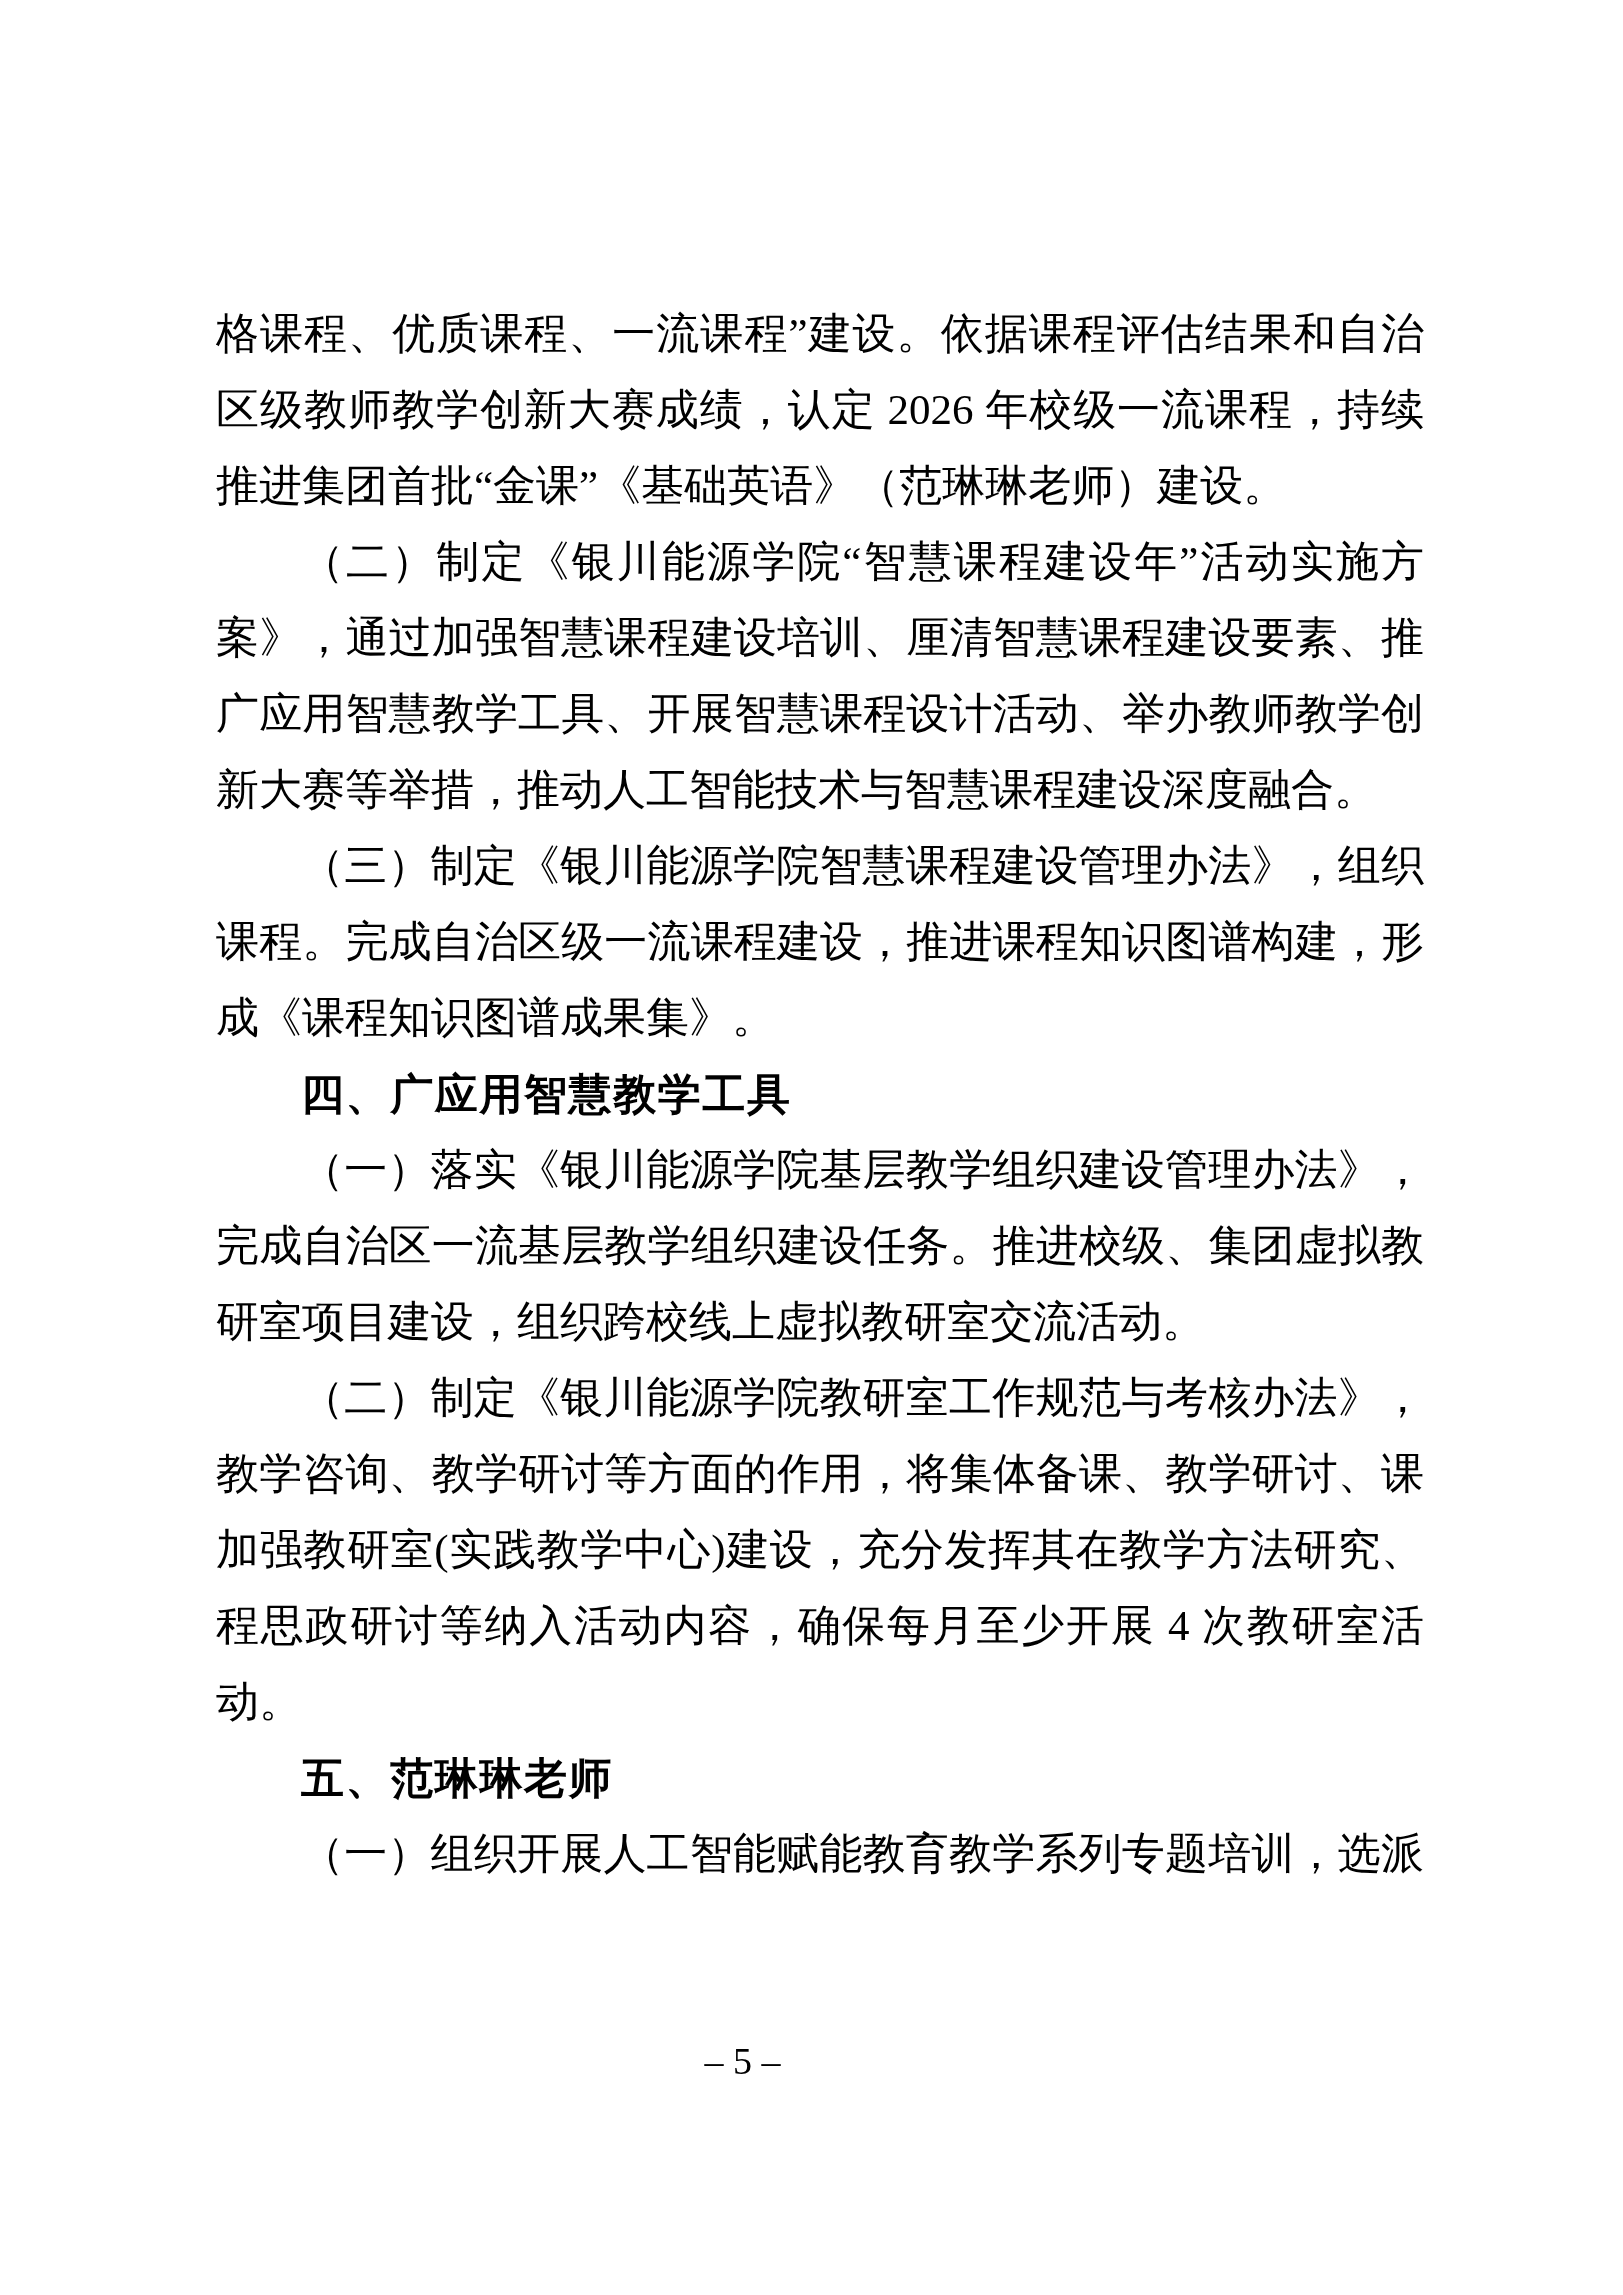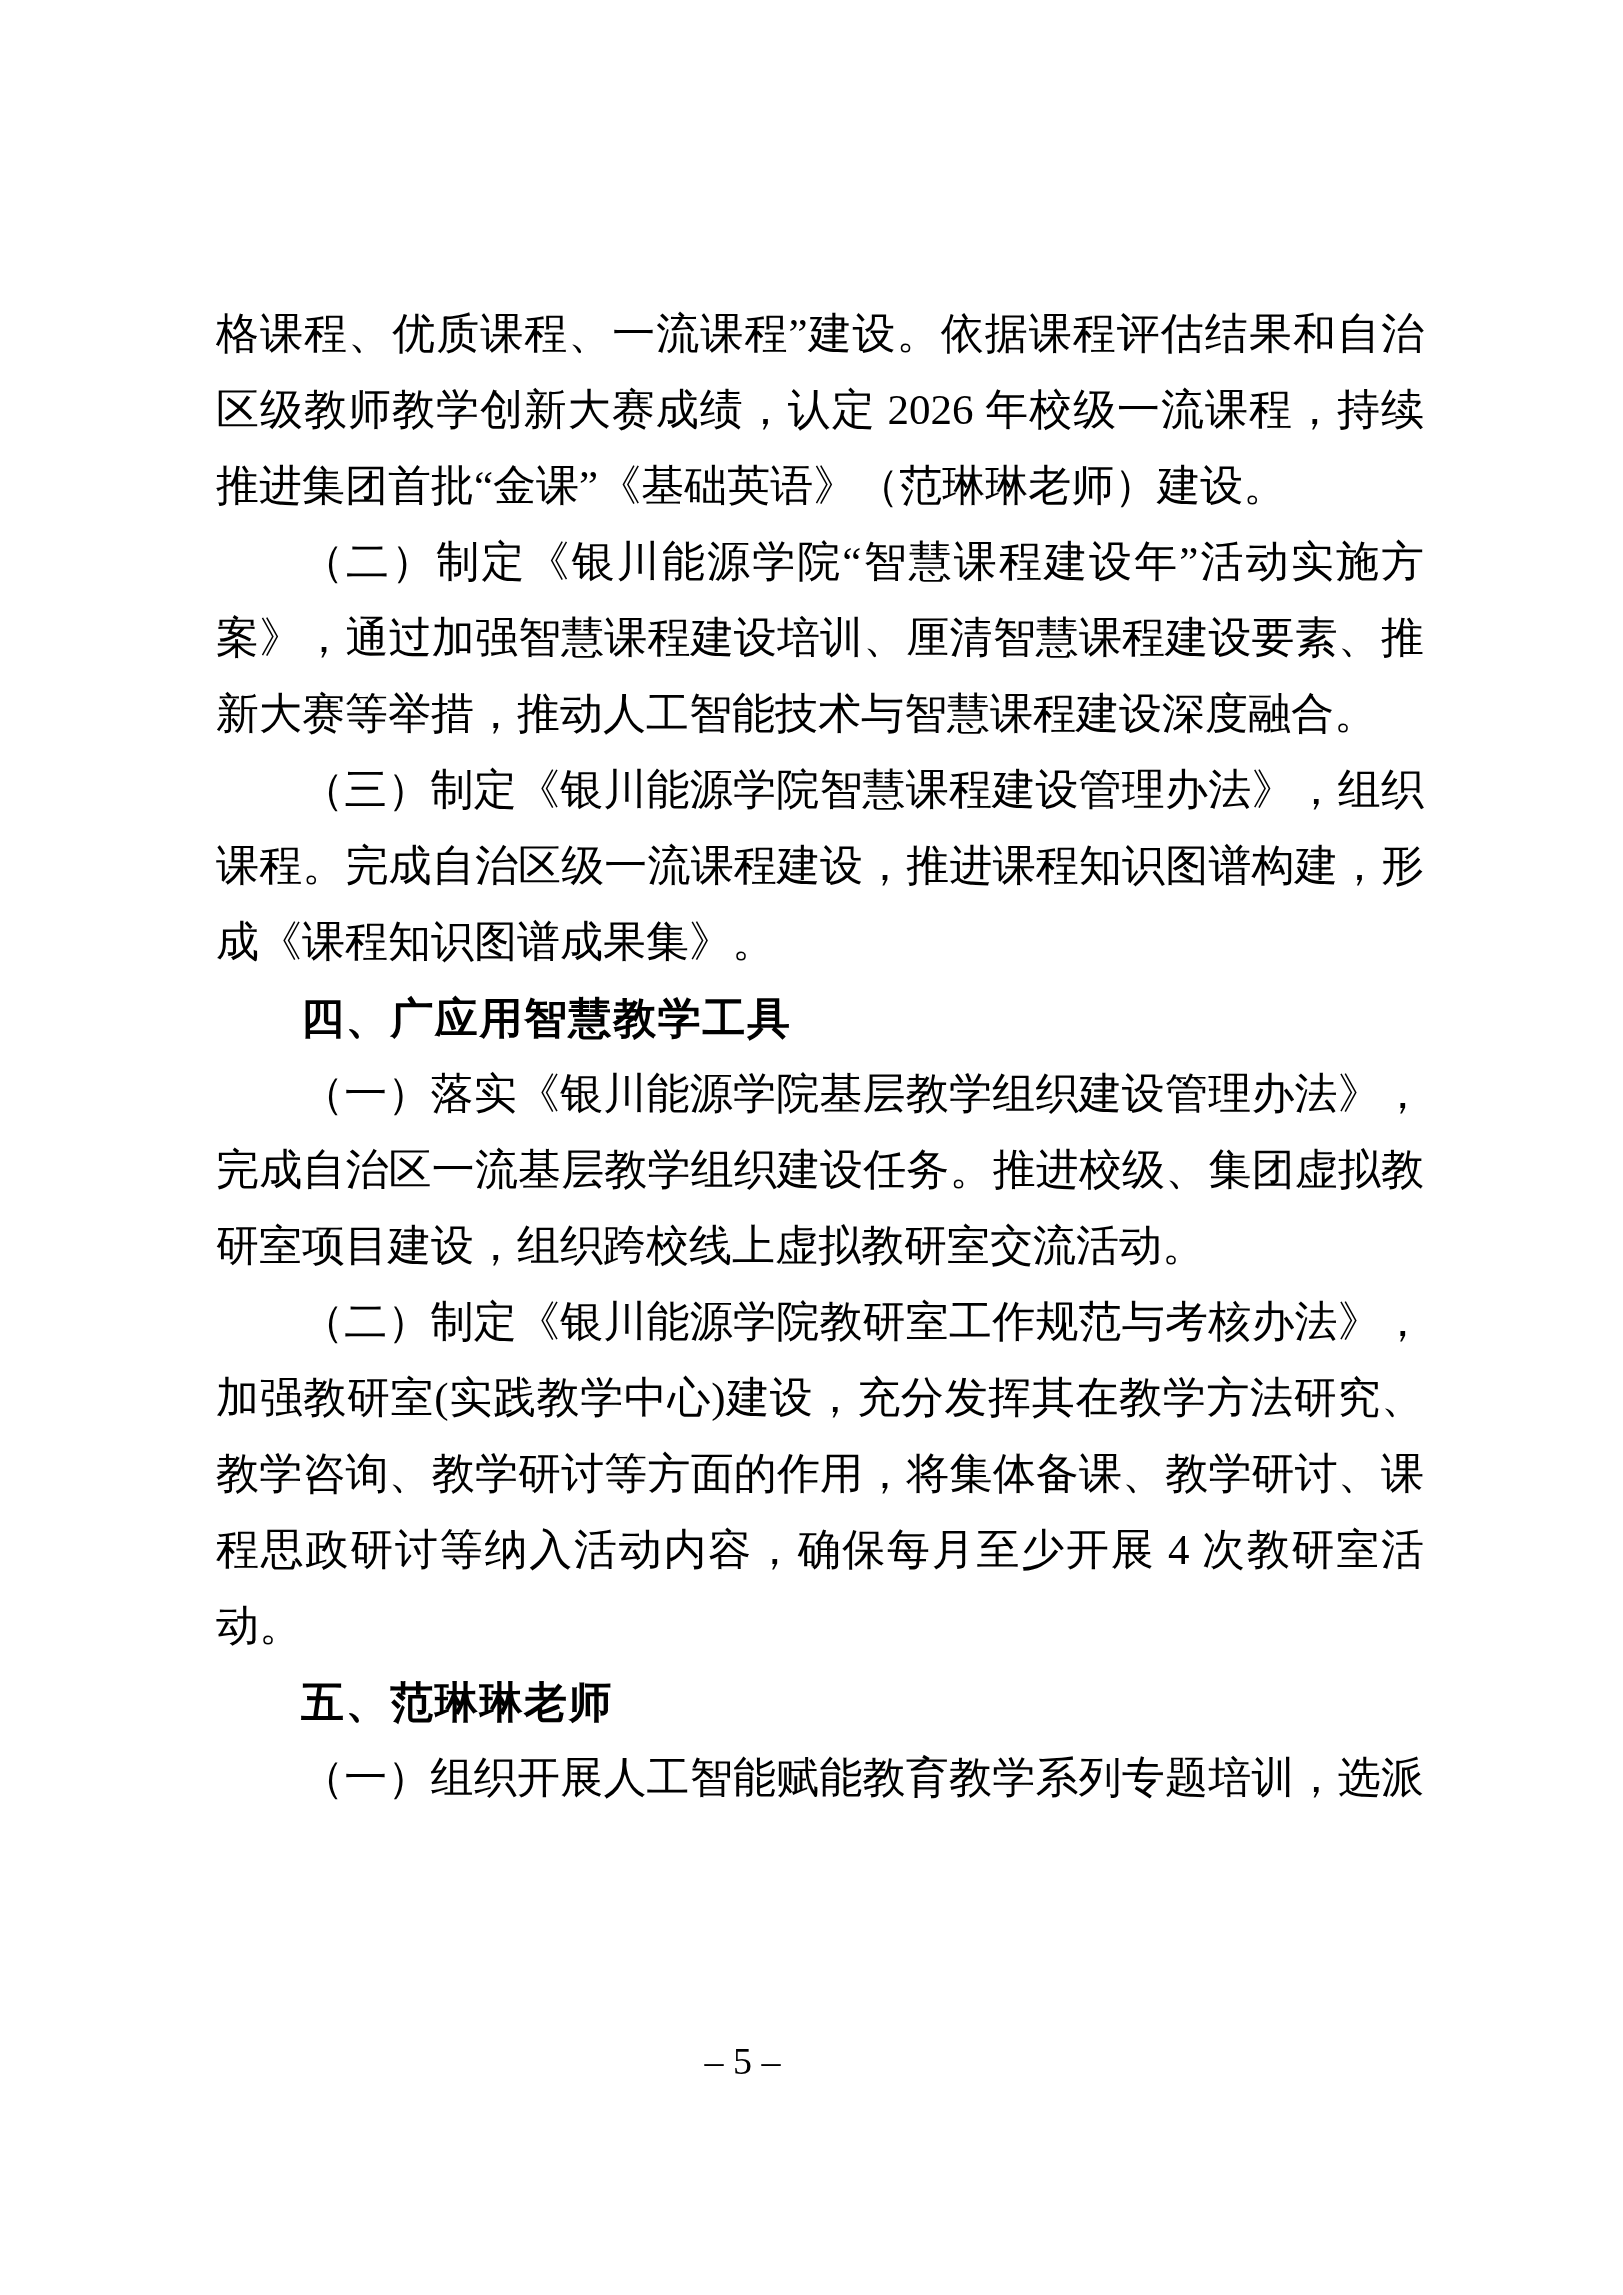--- a/index.html
+++ b/index.html
@@ -60,31 +60,32 @@
 </head>
 <body>
 
 <div class="page">
   <main class="text-block" id="lines-container">
       <div class="line fill">格课程、优质课程、一流课程”建设。依据课程评估结果和自治</div>
       <div class="line fill">区级教师教学创新大赛成绩，认定 2026 年校级一流课程，持续</div>
       <div class="line">推进集团首批“金课”《基础英语》（范琳琳老师）建设。</div>
       <div class="line indent fill">（二）制定《银川能源学院“智慧课程建设年”活动实施方</div>
       <div class="line fill">案》，通过加强智慧课程建设培训、厘清智慧课程建设要素、推</div>
+      <div class="line fill">广应用智慧教学工具、开展智慧课程设计活动、举办教师教学创</div>
       <div class="line">新大赛等举措，推动人工智能技术与智慧课程建设深度融合。</div>
       <div class="line indent fill">（三）制定《银川能源学院智慧课程建设管理办法》，组织</div>
       <div class="line fill">课程。完成自治区级一流课程建设，推进课程知识图谱构建，形</div>
       <div class="line">成《课程知识图谱成果集》。</div>
       <div class="line heading indent">四、广应用智慧教学工具</div>
       <div class="line indent fill">（一）落实《银川能源学院基层教学组织建设管理办法》，</div>
       <div class="line fill">完成自治区一流基层教学组织建设任务。推进校级、集团虚拟教</div>
       <div class="line">研室项目建设，组织跨校线上虚拟教研室交流活动。</div>
       <div class="line indent fill">（二）制定《银川能源学院教研室工作规范与考核办法》，</div>
+      <div class="line fill">教学咨询、教学研讨等方面的作用，将集体备课、教学研讨、课</div>
       <div class="line fill">加强教研室(实践教学中心)建设，充分发挥其在教学方法研究、</div>
-      <div class="line fill">教学咨询、教学研讨等方面的作用，将集体备课、教学研讨、课</div>
       <div class="line fill">程思政研讨等纳入活动内容，确保每月至少开展 4 次教研室活</div>
       <div class="line">动。</div>
       <div class="line heading indent">五、范琳琳老师</div>
       <div class="line indent fill">（一）组织开展人工智能赋能教育教学系列专题培训，选派</div>
     </main>
   <footer class="page-number">– 5 –</footer>
 </div>
 
 
 </body></html>

